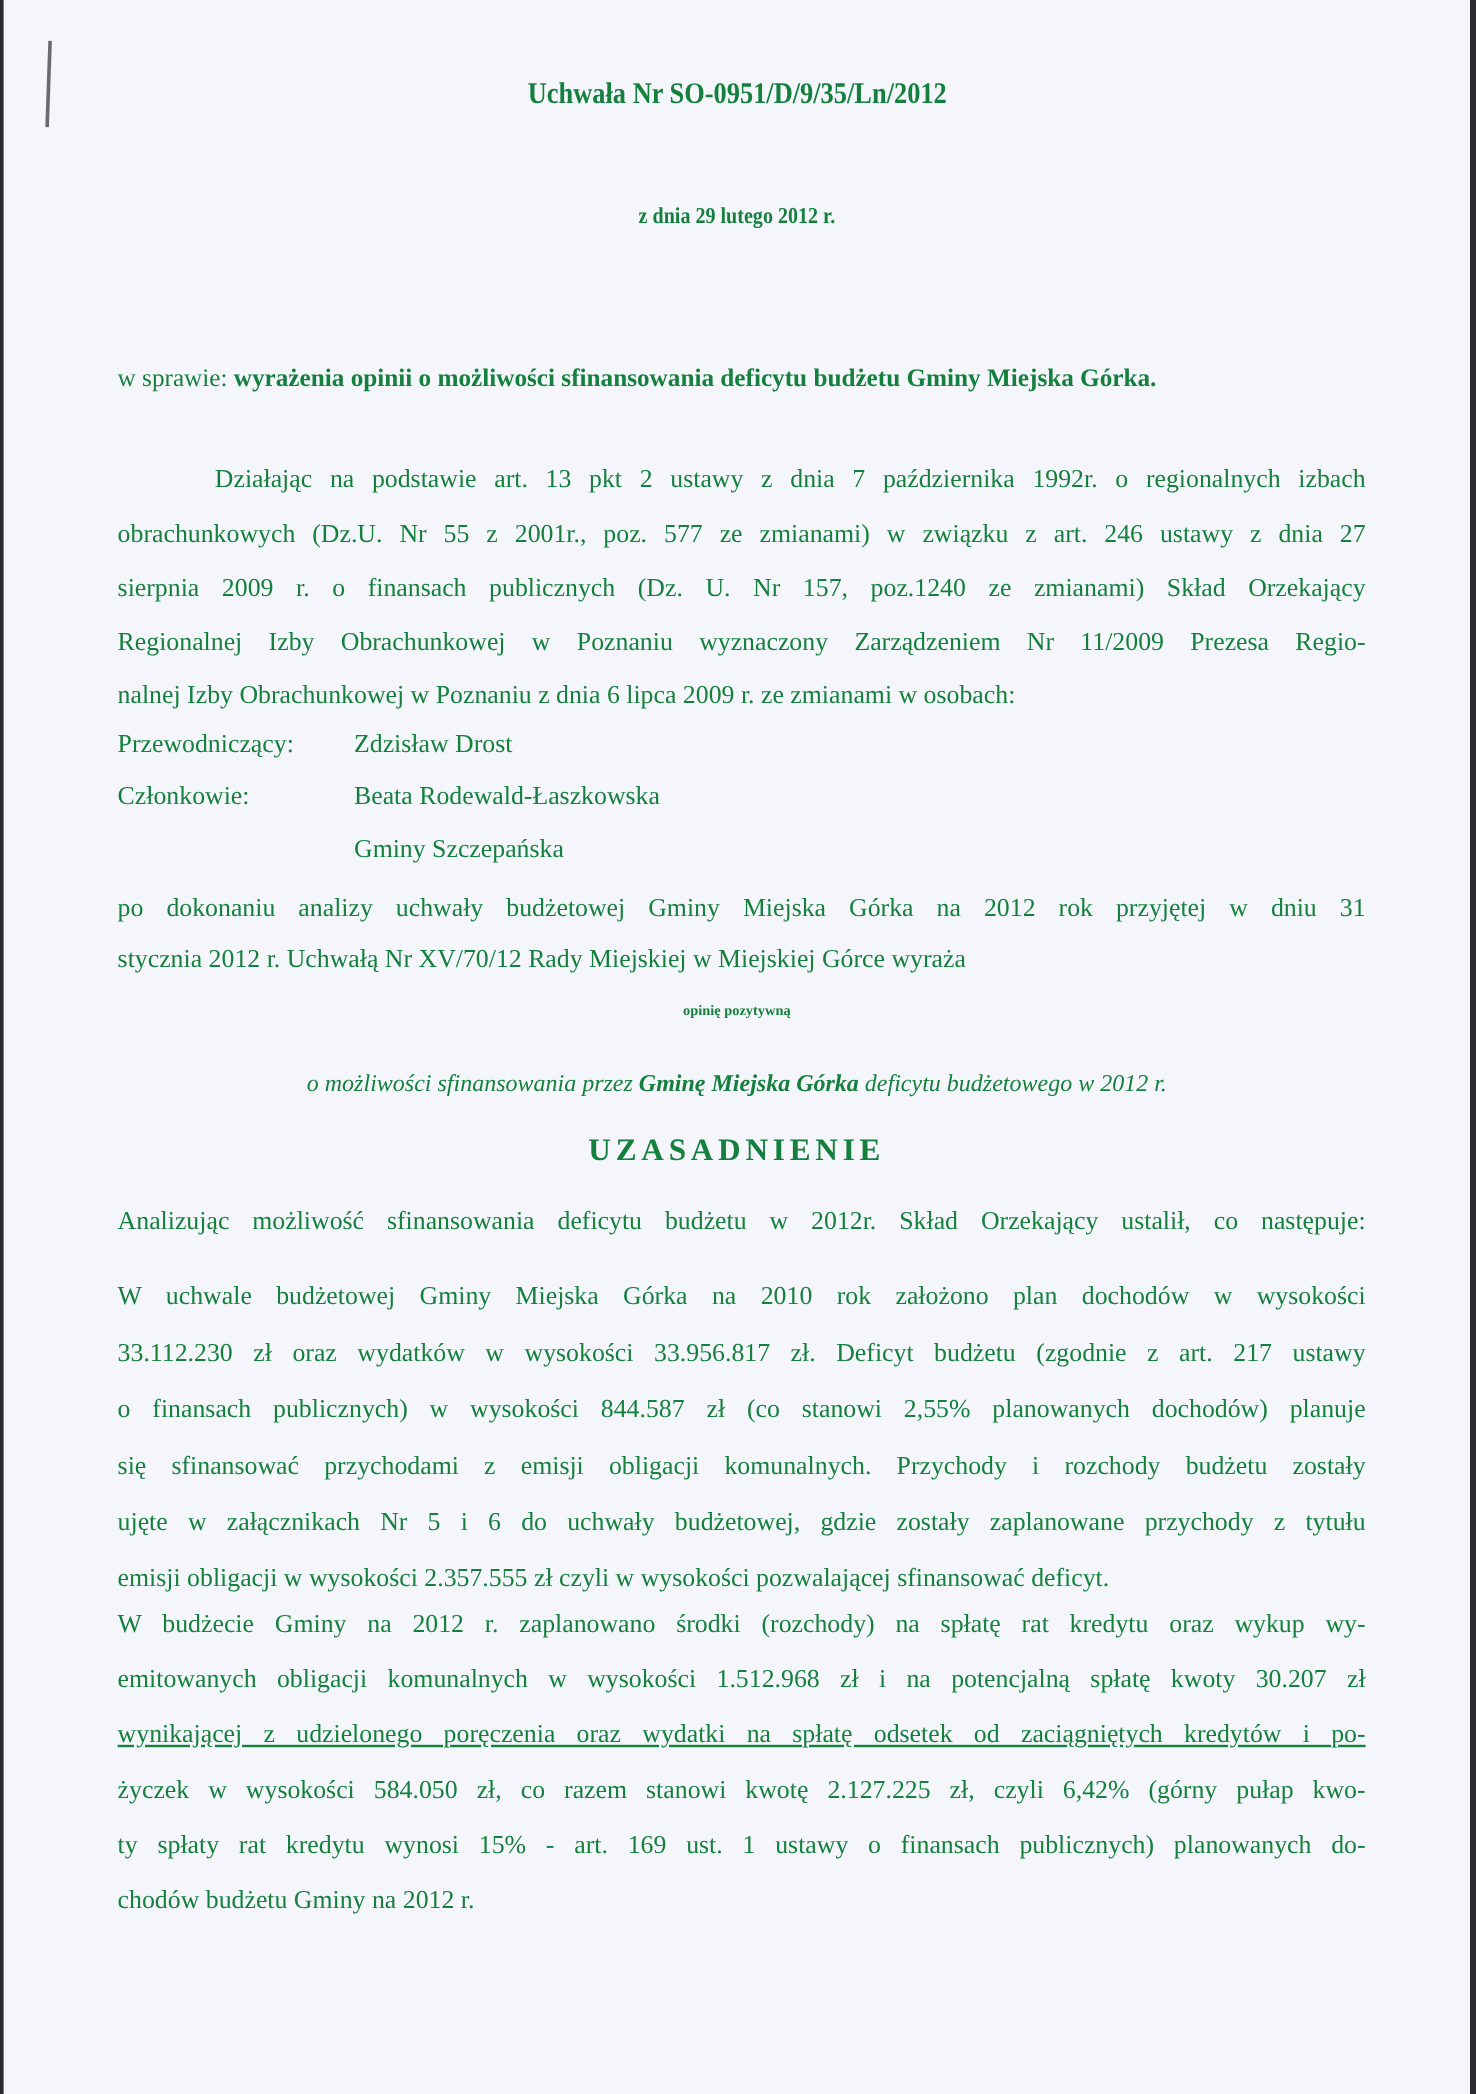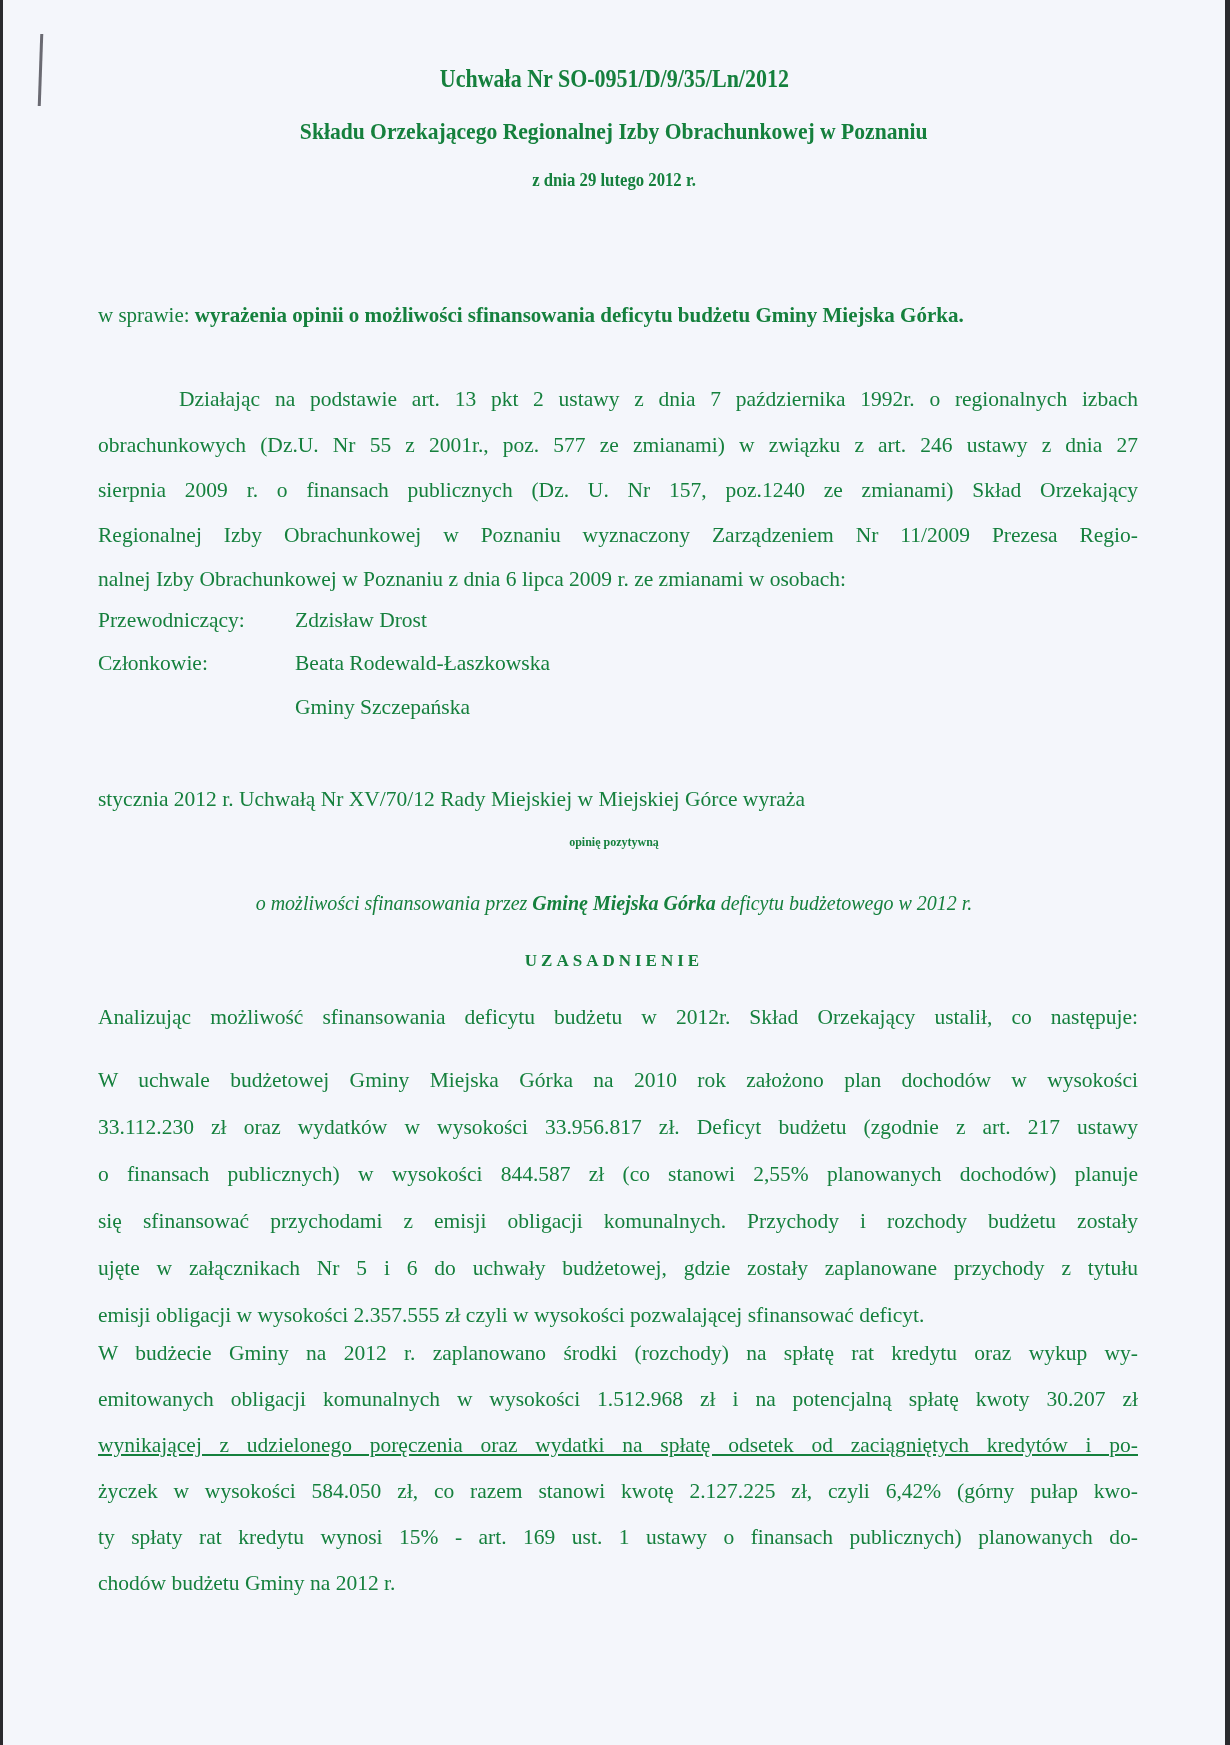--- a/index.html
+++ b/index.html
@@ -64,43 +64,40 @@
     }
     .date {
       font-weight: bold;
       font-size: 19px;
       transform: scaleX(0.88);
     }
     .bold { font-weight: bold; }
     .italic { font-style: italic; }
     .heading-spaced {
       font-weight: bold;
-      font-size: 17px;
+      font-size: 26px;
       letter-spacing: 4px;
     }
     .label-col {
       position: absolute;
       left: 95px;
     }
     .value-col {
       position: absolute;
       left: 292px;
     }
   </style>
 </head>
 <body>
 
 <div class="page">
   <div class="edge-mark"></div>
 
   <div class="line center" style="top:66px;">
     <span class="title" style="display:inline-block;">Uchwała Nr SO-0951/D/9/35/Ln/2012</span>
-  </div>
-  <div class="line center" style="top:118px;">
-    <span class="subtitle" style="display:inline-block;">Składu Orzekającego Regionalnej Izby Obrachunkowej w Poznaniu</span>
   </div>
   <div class="line center" style="top:166px;">
     <span class="date" style="display:inline-block;">z dnia 29 lutego 2012 r.</span>
   </div>
 
   <div class="line" style="top:302px; left:95px; font-size:21px;">
     <span>w sprawie: </span><span class="bold">wyrażenia opinii o możliwości sfinansowania deficytu budżetu Gminy Miejska Górka.</span>
   </div>
 
   <div class="line" style="top:386px; left:176px; width:959px; text-align:justify; text-align-last:justify;">Działając na podstawie art. 13 pkt 2 ustawy z dnia 7 października 1992r. o regionalnych izbach</div>
@@ -114,20 +111,21 @@
     <span class="value-col">Zdzisław Drost</span>
   </div>
   <div class="line" style="top:650px; left:0; width:1222px;">
     <span class="label-col">Członkowie:</span>
     <span class="value-col">Beata Rodewald-Łaszkowska</span>
   </div>
   <div class="line" style="top:694px; left:0; width:1222px;">
     <span class="value-col">Gminy Szczepańska</span>
   </div>
 
+  <div class="line justify" style="top:743px;">po dokonaniu analizy uchwały budżetowej Gminy Miejska Górka na 2012 rok przyjętej w dniu 31</div>
   <div class="line left" style="top:786px;">stycznia 2012 r. Uchwałą Nr XV/70/12 Rady Miejskiej w Miejskiej Górce wyraża</div>
 
   <div class="line center" style="top:829px; font-size:12px;">
     <span class="bold">opinię pozytywną</span>
   </div>
   <div class="line center italic" style="top:890px; font-size:20px;">
     <span>o możliwości sfinansowania przez </span><span class="bold">Gminę Miejska Górka</span><span> deficytu budżetowego w 2012 r.</span>
   </div>
 
   <div class="line center" style="top:946px;">

